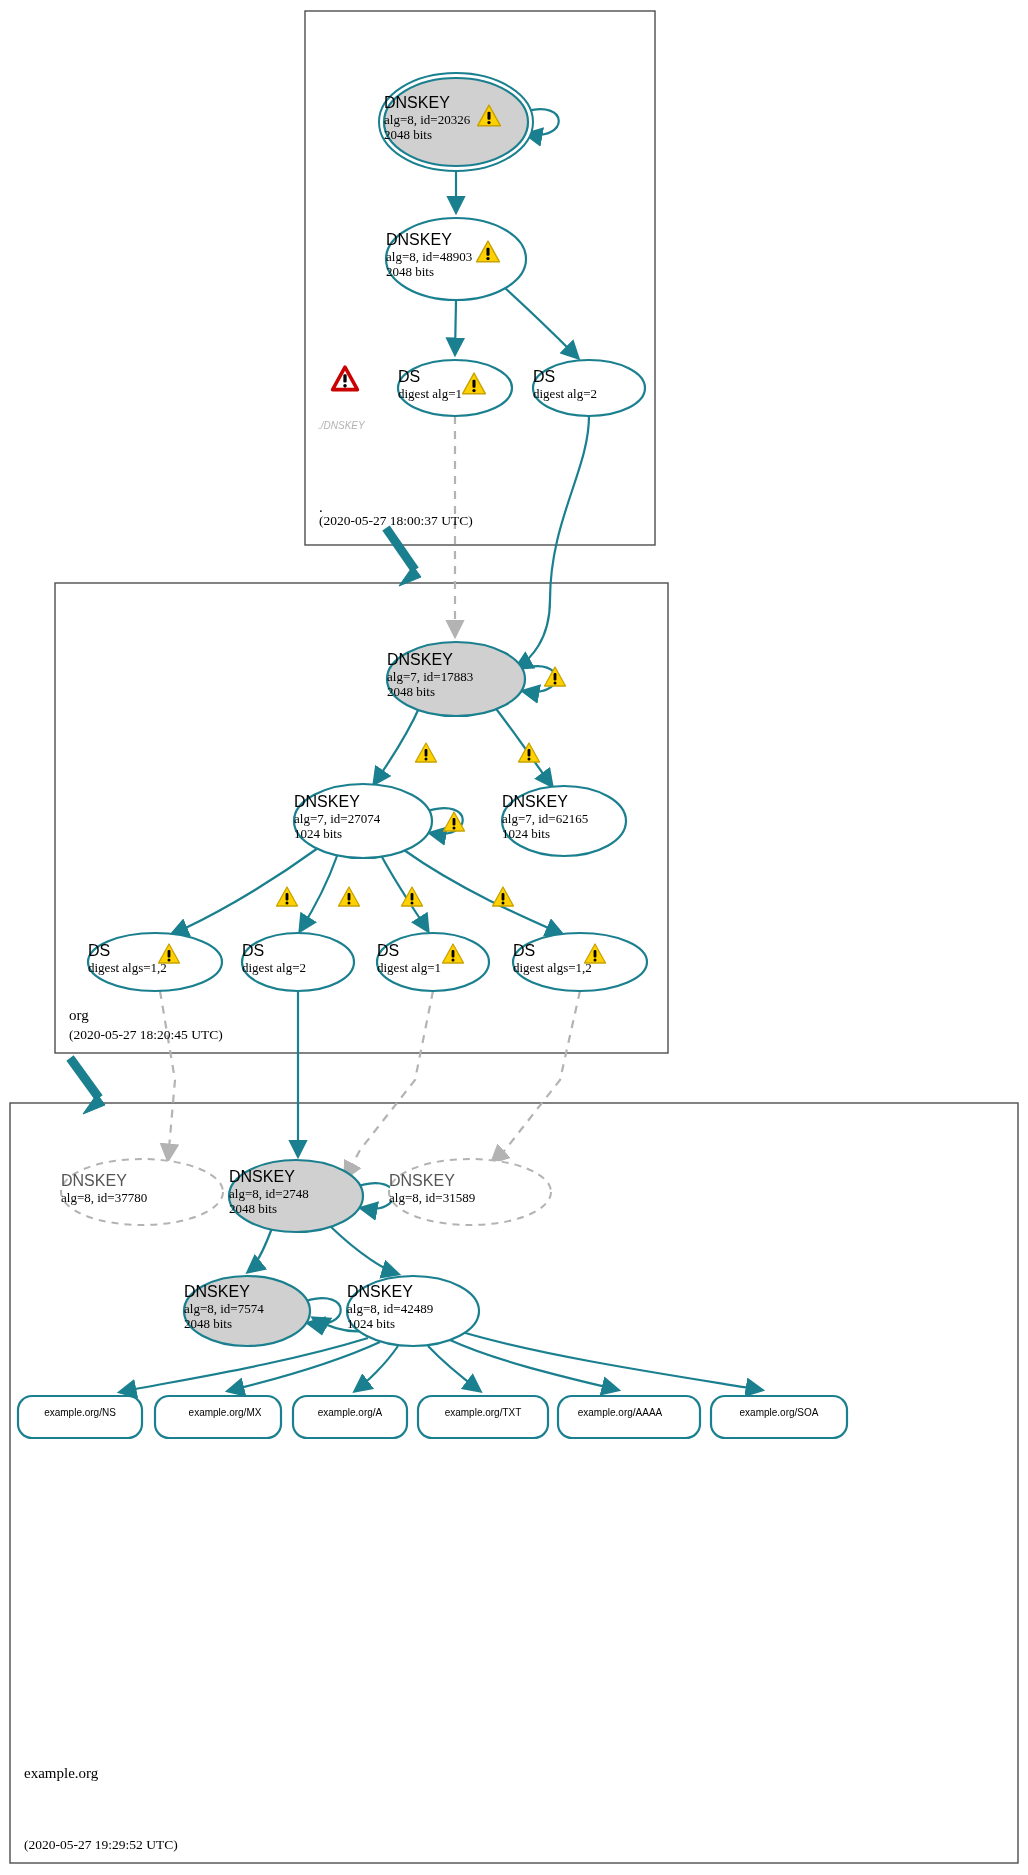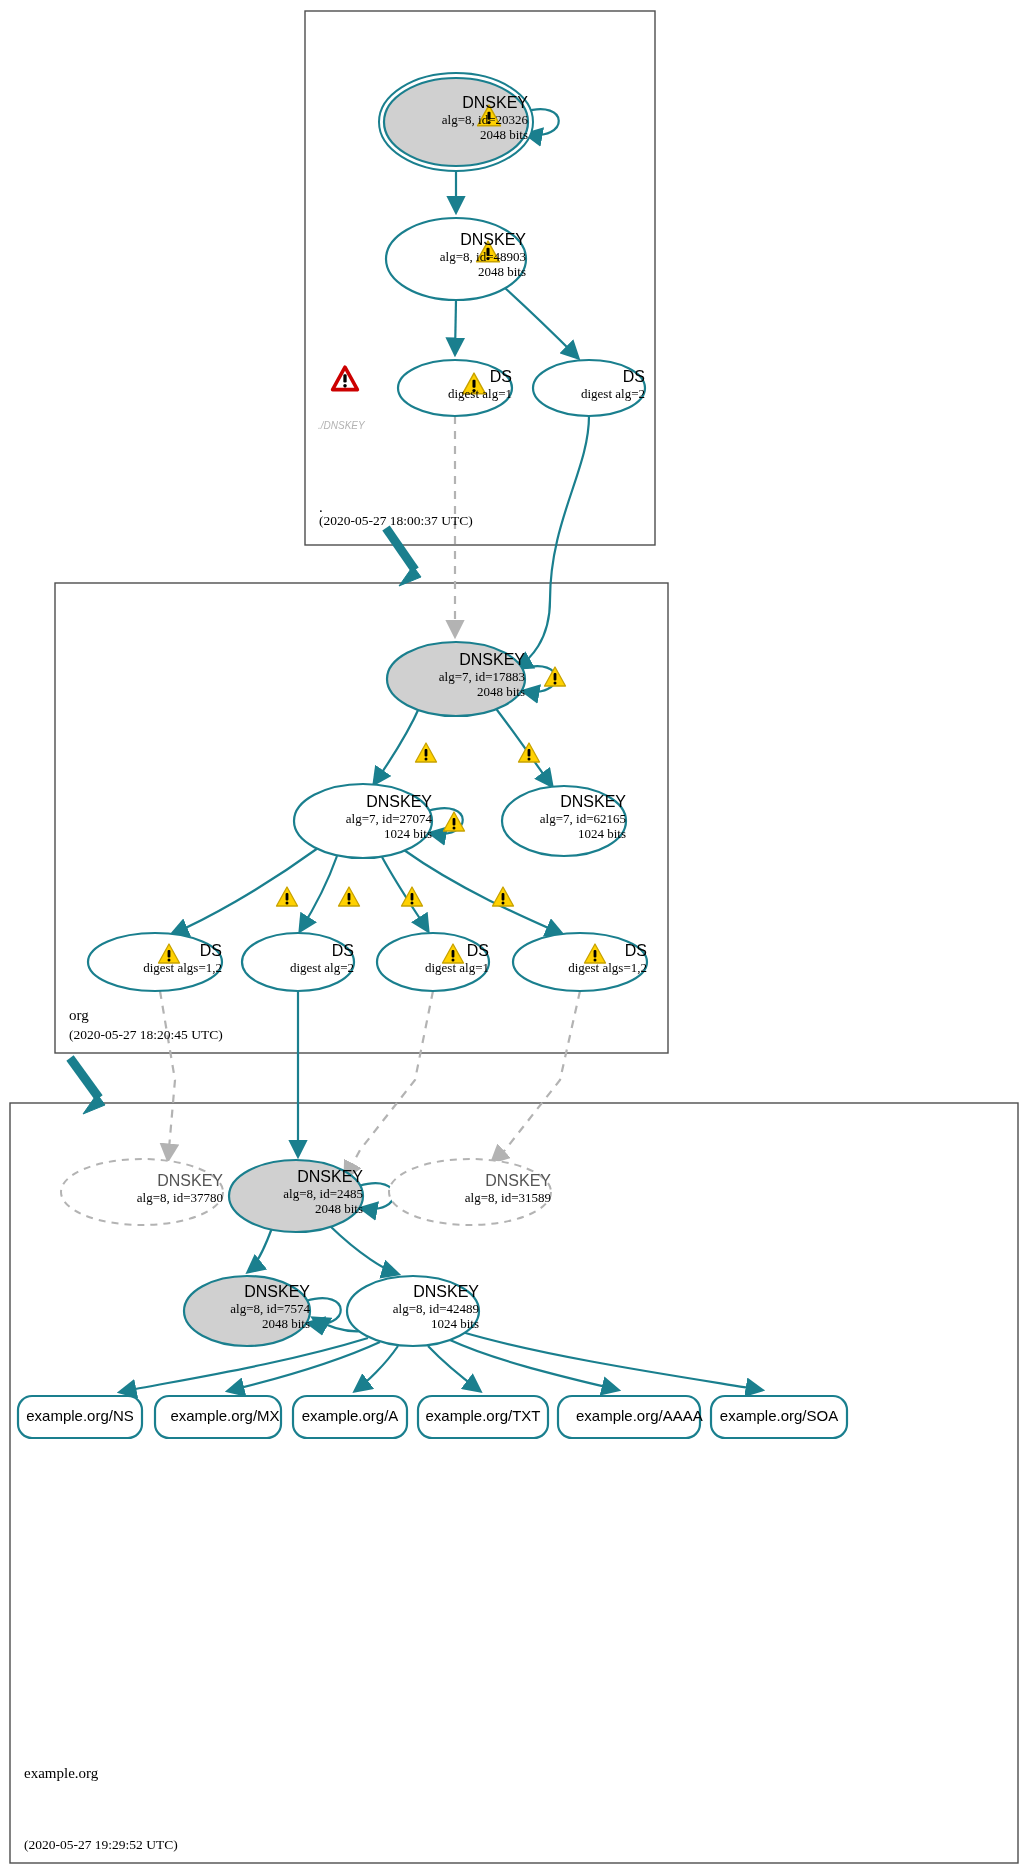--- a/index.html
+++ b/index.html
@@ -1,24 +1,24 @@
 <!DOCTYPE html>
 <html><head>
 <meta charset="utf-8">
 <style>
   html,body{margin:0;padding:0;background:#ffffff;}
   body{font-family:"Liberation Sans",sans-serif;}
   #stage{position:relative;width:1028px;height:1875px;overflow:hidden;background:#fff;}
   #svg{position:absolute;left:0;top:0;width:1028px;height:1875px;}
   .zone-label{position:absolute;font-family:"Liberation Serif",serif;font-size:15px;color:#000;white-space:nowrap;}
   .zone-time{position:absolute;font-family:"Liberation Serif",serif;font-size:13.5px;color:#000;white-space:nowrap;}
-  .node-txt{position:absolute;text-align:right;white-space:nowrap;pointer-events:none;}
+  .node-txt{position:absolute;text-align:left;white-space:nowrap;pointer-events:none;}
   .t1{font-family:"Liberation Sans",sans-serif;font-size:16px;color:#000;line-height:18px;}
   .t2{font-family:"Liberation Serif",serif;font-size:13px;color:#000;line-height:15px;}
-  .rrset-txt{position:absolute;font-family:"Liberation Sans",sans-serif;font-size:15px;color:#000;white-space:nowrap;text-align:center;}
+  .rrset-txt{position:absolute;font-family:"Liberation Sans",sans-serif;font-size:10px;color:#000;white-space:nowrap;text-align:center;}
   .errlabel{position:absolute;font-family:"Liberation Sans",sans-serif;font-style:italic;font-size:10px;color:#b3b3b3;white-space:nowrap;margin-top:28px;}
 </style>
 </head>
 <body>
 
 <div id="stage">
   <svg id="svg" viewBox="0 0 1028 1875">
     <defs>
       <marker id="ah" markerWidth="9" markerHeight="9" refX="7.5" refY="4.5" orient="auto">
         <path d="M0,0 L9,4.5 L0,9 Z" fill="#1a7f8e"></path>
@@ -230,38 +230,38 @@
       <div class="node-txt" style="left: 513px; width: 134px; top: 941.5px;">
         <div class="t1">DS</div>
         <div class="t2">digest algs=1,2</div>
       </div>
       <div class="node-txt" style="left: 61px; width: 162px; top: 1171.5px;">
         <div class="t1" style="color: rgb(85, 85, 85);">DNSKEY</div>
         <div class="t2">alg=8, id=37780</div>
       </div>
       <div class="node-txt" style="left: 229px; width: 134px; top: 1168px;">
         <div class="t1">DNSKEY</div>
-        <div class="t2">alg=8, id=2485</div>
+        <div class="t2">alg=8, id=2748</div>
         <div class="t2">2048 bits</div>
       </div>
       <div class="node-txt" style="left: 389px; width: 162px; top: 1171.5px;">
         <div class="t1" style="color: rgb(85, 85, 85);">DNSKEY</div>
         <div class="t2">alg=8, id=31589</div>
       </div>
       <div class="node-txt" style="left: 184px; width: 126px; top: 1283px;">
         <div class="t1">DNSKEY</div>
         <div class="t2">alg=8, id=7574</div>
         <div class="t2">2048 bits</div>
       </div>
       <div class="node-txt" style="left: 347px; width: 132px; top: 1283px;">
         <div class="t1">DNSKEY</div>
         <div class="t2">alg=8, id=42489</div>
         <div class="t2">1024 bits</div>
       </div>
       <div class="rrset-txt" style="left: 18px; width: 124px; top: 1407px;">example.org/NS</div>
       <div class="rrset-txt" style="left: 155px; width: 140px; top: 1407px;">example.org/MX</div>
       <div class="rrset-txt" style="left: 293px; width: 114px; top: 1407px;">example.org/A</div>
       <div class="rrset-txt" style="left: 418px; width: 130px; top: 1407px;">example.org/TXT</div>
-      <div class="rrset-txt" style="left: 558px; width: 124px; top: 1407px; padding-left: 18px;">example.org/AAAA</div>
+      <div class="rrset-txt" style="left: 558px; width: 124px; top: 1407px;">example.org/AAAA</div>
       <div class="rrset-txt" style="left: 711px; width: 136px; top: 1407px;">example.org/SOA</div>
       <div class="errlabel" style="left: 318px; top: 392px;">./DNSKEY</div>
     </div>
 </div>
 
 </body></html>

